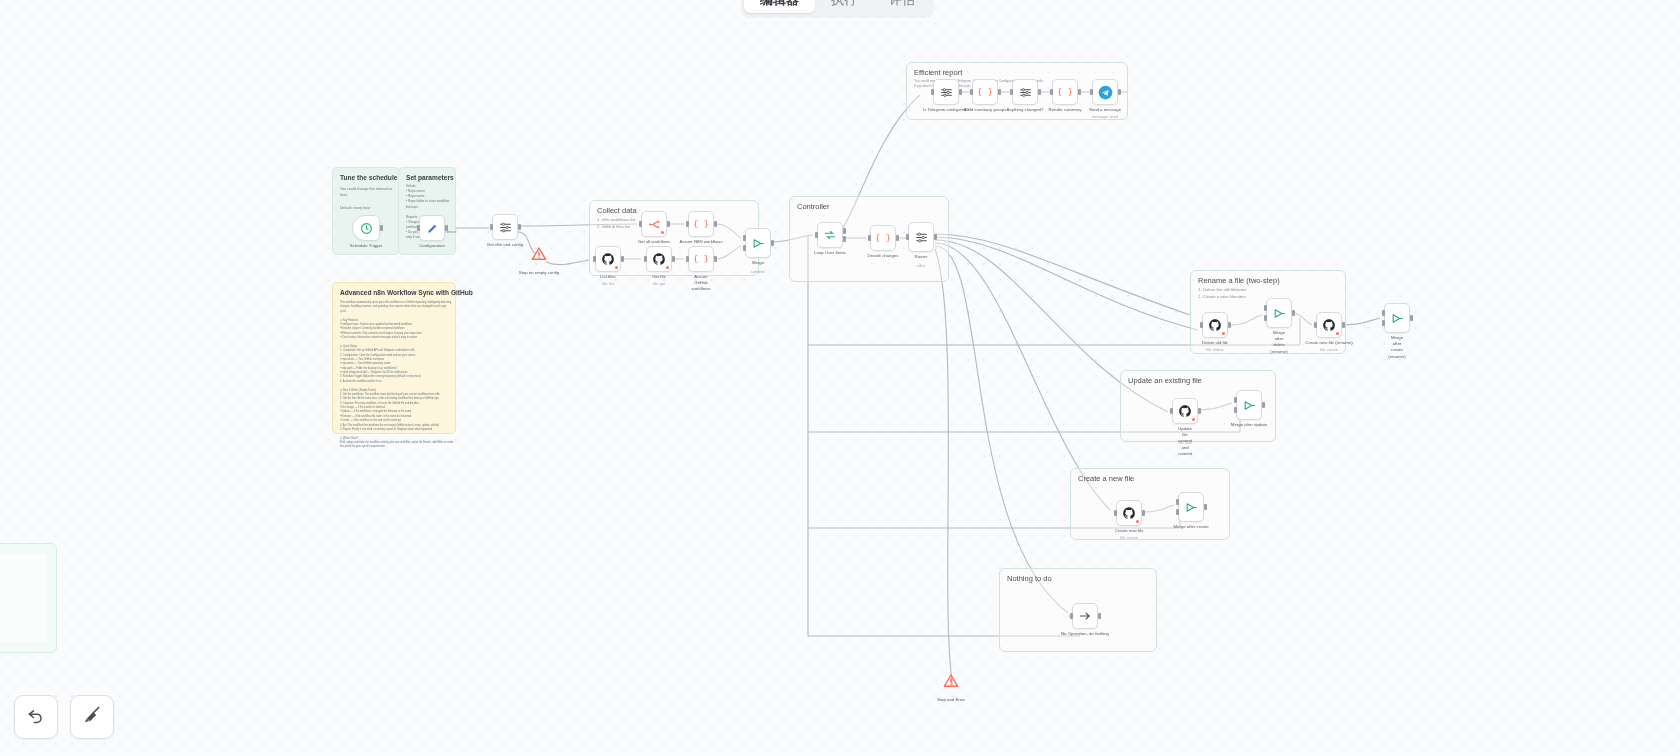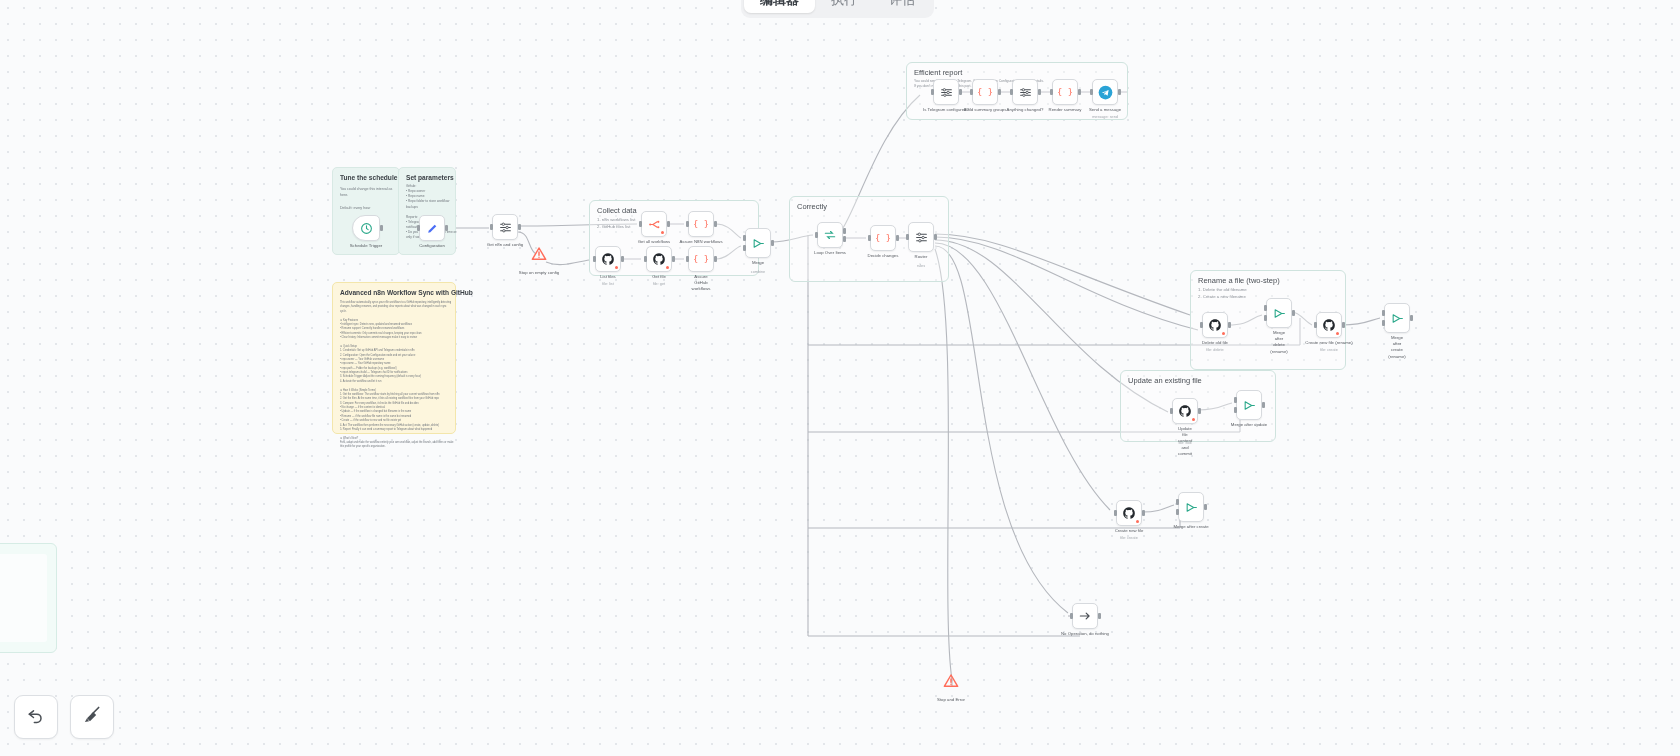--- a/index.html
+++ b/index.html
@@ -262,41 +262,47 @@
 Fork, adapt and make the workflow entirely your own workflow, adjust the branch, add filters or make this profile for your specific organization.</div>
   </div>
 
   <div class="frame" style="left:589px; top:200px; width:170px; height:76px;">
     <div class="frame-title">Collect data</div>
     <div class="frame-sub" style="top:16px;">1. n8n workflows list
 2. GitHub files list</div>
   </div>
 
   <div class="frame" style="left:789px; top:196px; width:160px; height:86px;">
-    <div class="frame-title">Correctly</div>
+    <div class="frame-title">Controller</div>
     <div class="frame-sub" style="top:16px;"></div>
   </div>
 
   <div class="frame" style="left:906px; top:62px; width:222px; height:58px;">
     <div class="frame-title">Efficient report</div>
     <div class="frame-sub" style="top:16px; font-size:3.4px;">You could send the report to Telegram. Connect node in Configuration node for details.
 If you don't need this - delete this part.</div>
   </div>
 
-  <div class="frame" style="left:1190px; top:270px; width:156px; height:100px;">
+  <div class="frame" style="left:1190px; top:270px; width:156px; height:84px;">
     <div class="frame-title">Rename a file (two-step)</div>
     <div class="frame-sub" style="top:16px;">1. Delete the old filename
 2. Create a new filename</div>
   </div>
 
   <div class="frame" style="left:1120px; top:370px; width:156px; height:72px;padding-left:34px;">
     <div class="frame-title">Update an existing file</div>
   </div>
 
-
+  <div class="frame" style="left:1070px; top:468px; width:160px; height:72px;">
+    <div class="frame-title">Create a new file</div>
+  </div>
+
+  <div class="frame" style="left:999px; top:568px; width:158px; height:84px;">
+    <div class="frame-title">Nothing to do</div>
+  </div>
 
   <div class="node trigger" style="left:352px; top:215px;">
     <span>
       <svg width="13" height="13" viewBox="0 0 24 24">
           <circle cx="12" cy="12" r="9" fill="none" stroke="#2aa88a" stroke-width="2"></circle>
           <path d="M12 7v5l3 2" fill="none" stroke="#2aa88a" stroke-width="2" stroke-linecap="round"></path>
         </svg>
     </span>
     <span class="port out"></span>
     <span class="node-label">Schedule Trigger</span>

